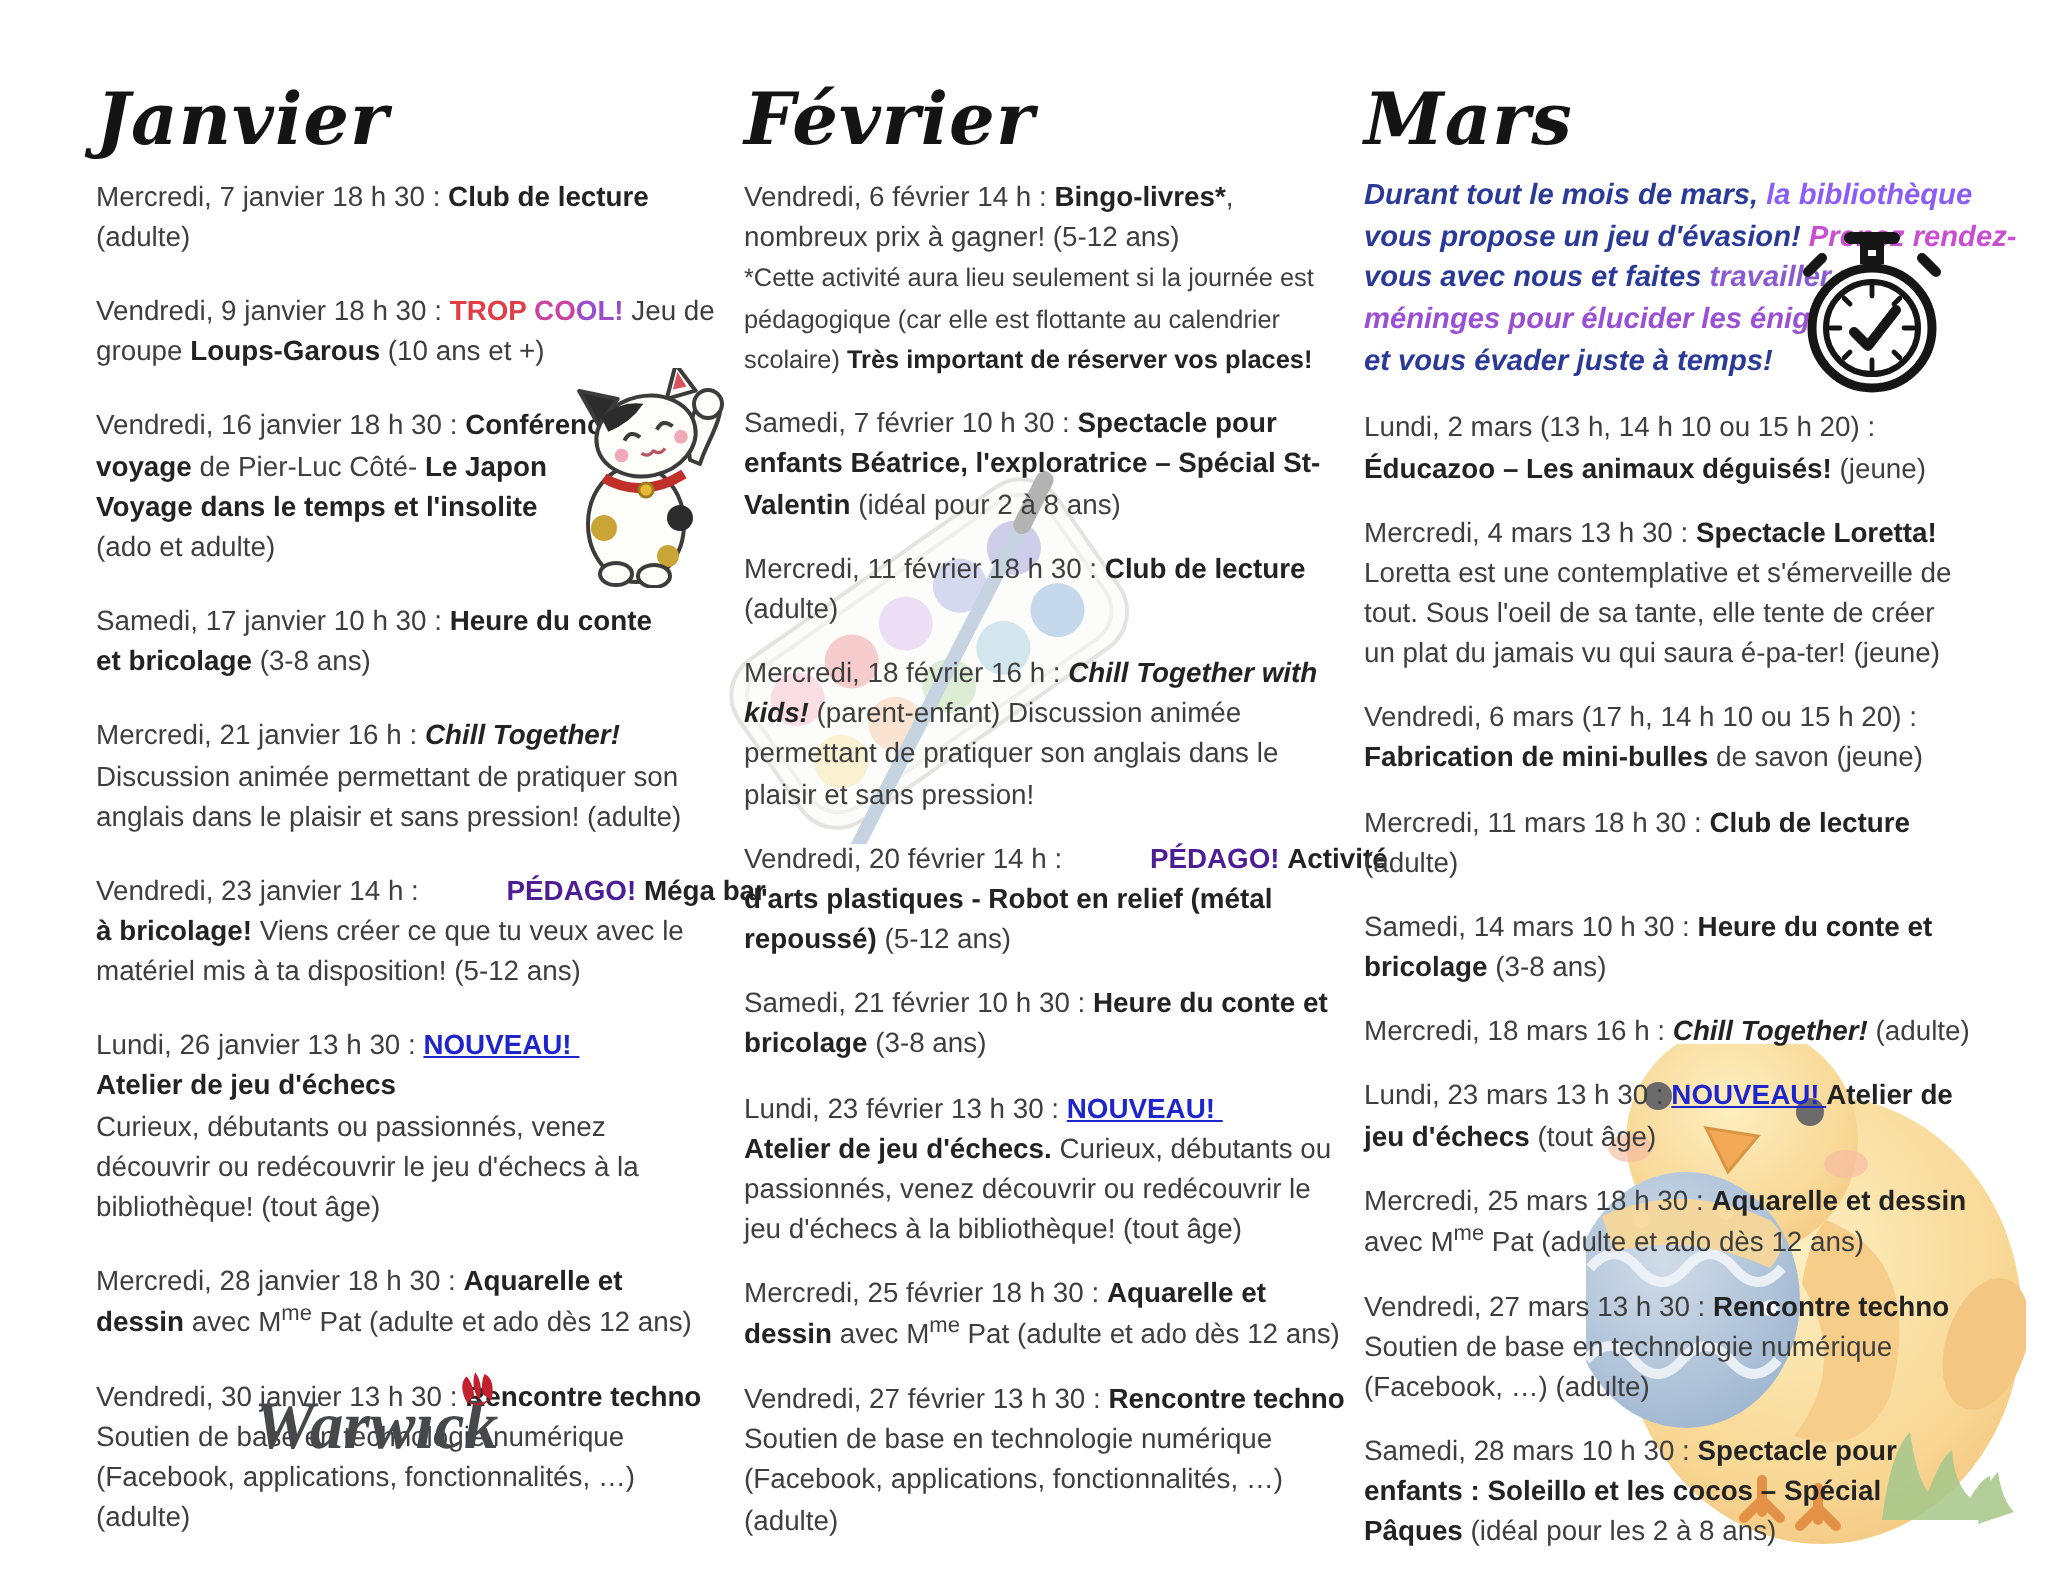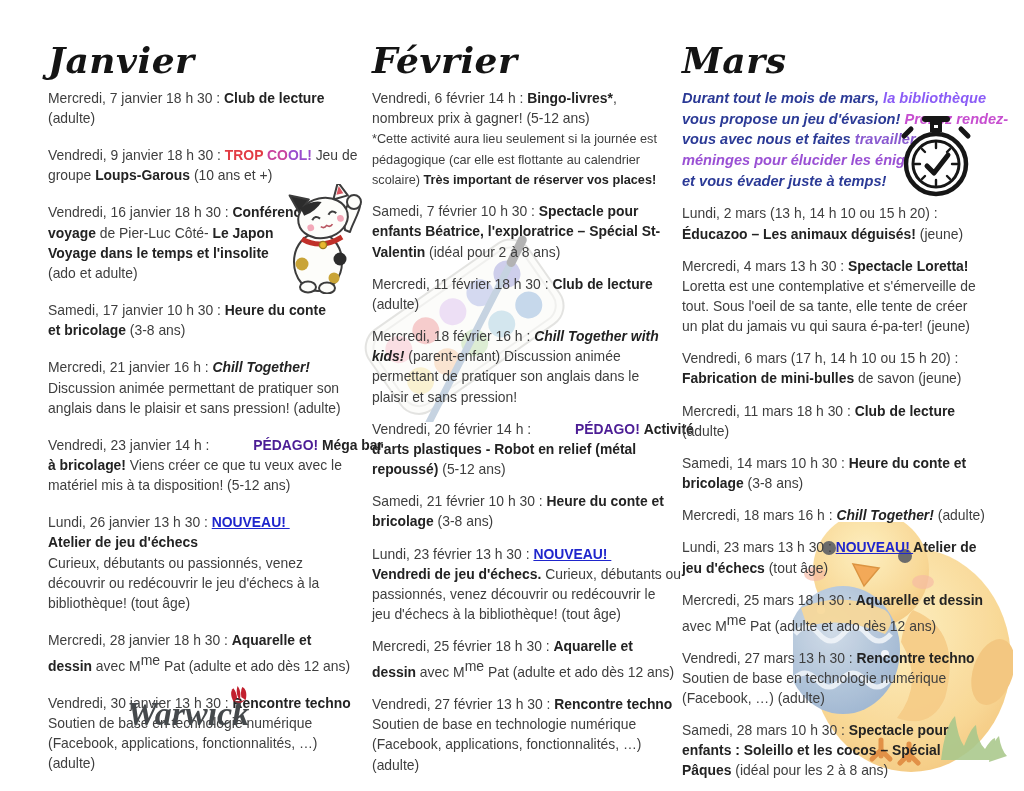--- a/index.html
+++ b/index.html
@@ -18,21 +18,21 @@
   #col-2 .event{margin-bottom:12px;}
   .event span{white-space:pre;}
   .b{font-weight:bold;color:#232323;}
   .bi{font-weight:bold;font-style:italic;color:#232323;}
   .red{font-weight:bold;color:#4c1d95;margin-left:40px;}
   .g1{font-weight:bold;color:#e23c44;}
   .g2{font-weight:bold;color:#c9439f;}
   .g3{font-weight:bold;color:#9a4ccd;text-align:center;}
   .nouveau{font-weight:bold;color:#1f25cc;text-decoration:underline;}
   .small{font-size:12.7px;}
-  .sup{vertical-align:super;font-size:14px;}
+  .sup{vertical-align:super;font-size:11px;}
   .intro{font-weight:bold;font-style:italic;font-size:14.6px;line-height:1.42;margin-bottom:12px;}
   .c-blue{color:#2b3a96;}
   .c-orchid{color:#8b5cf6;text-align:center;}
   .c-pink{color:#c74fd0;}
   .c-mid{color:#8a5bd0;}
   .c-purple{color:#9a50d4;}
   #logo{position:absolute;left:127px;top:695px;z-index:3;width:160px;height:52px;}
   #logo .word{font-family:"Liberation Serif",serif;font-style:italic;font-weight:bold;
               font-size:34px;color:#45494c;letter-spacing:0;}
   #logo .tulip{position:absolute;left:103px;top:-9px;}
@@ -120,21 +120,21 @@
 
   <section class="col" id="col-1">
     <h1 class="col-title">Février</h1>
     <div>
         <div class="event"><span>Vendredi, 6 février 14 h : </span><span class="b">Bingo-livres*</span><span>,</span><br><span>nombreux prix à gagner! (5-12 ans)</span><br><span class="small">*Cette activité aura lieu seulement si la journée est</span><br><span class="small">pédagogique (car elle est flottante au calendrier</span><br><span class="small">scolaire) </span><span class="small b">Très important de réserver vos places!</span></div>
         <div class="event"><span>Samedi, 7 février 10 h 30 : </span><span class="b">Spectacle pour</span><br><span class="b">enfants Béatrice, l'exploratrice – Spécial St-</span><br><span class="b">Valentin</span><span> (idéal pour 2 à 8 ans)</span></div>
         <div class="event"><span>Mercredi, 11 février 18 h 30 : </span><span class="b">Club de lecture</span><br><span>(adulte)</span></div>
         <div class="event"><span>Mercredi, 18 février 16 h : </span><span class="bi">Chill Together with</span><br><span class="bi">kids!</span><span> (parent-enfant) Discussion animée</span><br><span>permettant de pratiquer son anglais dans le</span><br><span>plaisir et sans pression!</span></div>
         <div class="event"><span>Vendredi, 20 février 14 h : </span><span class="red">PÉDAGO!</span><span> </span><span class="b">Activité</span><br><span class="b">d'arts plastiques - Robot en relief (métal</span><br><span class="b">repoussé)</span><span> (5-12 ans)</span></div>
         <div class="event"><span>Samedi, 21 février 10 h 30 : </span><span class="b">Heure du conte et</span><br><span class="b">bricolage</span><span> (3-8 ans)</span></div>
-        <div class="event"><span>Lundi, 23 février 13 h 30 : </span><span class="nouveau">NOUVEAU! </span><br><span class="b">Vendredi de jeu d'échecs.</span><span> Curieux, débutants ou</span><br><span>passionnés, venez découvrir ou redécouvrir le</span><br><span>jeu d'échecs à la bibliothèque! (tout âge)</span></div>
+        <div class="event"><span>Lundi, 23 février 13 h 30 : </span><span class="nouveau">NOUVEAU! </span><br><span class="b">Atelier de jeu d'échecs.</span><span> Curieux, débutants ou</span><br><span>passionnés, venez découvrir ou redécouvrir le</span><br><span>jeu d'échecs à la bibliothèque! (tout âge)</span></div>
         <div class="event"><span>Mercredi, 25 février 18 h 30 : </span><span class="b">Aquarelle et</span><br><span class="b">dessin</span><span> avec M</span><span class="sup">me</span><span> Pat (adulte et ado dès 12 ans)</span></div>
         <div class="event"><span>Vendredi, 27 février 13 h 30 : </span><span class="b">Rencontre techno</span><br><span>Soutien de base en technologie numérique</span><br><span>(Facebook, applications, fonctionnalités, …)</span><br><span>(adulte)</span></div>
       </div>
   </section>
 
   <section class="col" id="col-2">
     <h1 class="col-title">Mars</h1>
     <div>
         <div class="event intro"><span class="c-blue">Durant tout le mois de mars, </span><span class="c-orchid">la bibliothèque</span><br><span class="c-blue">vous propose un jeu d'évasion! </span><span class="c-pink">Prenez rendez-</span><br><span class="c-blue">vous avec nous et faites </span><span class="c-mid">travailler vos</span><br><span class="c-purple">méninges pour élucider les énigmes</span><br><span class="c-blue">et vous évader juste à temps!</span></div>
         <div class="event"><span>Lundi, 2 mars (13 h, 14 h 10 ou 15 h 20) :</span><br><span class="b">Éducazoo – Les animaux déguisés!</span><span> (jeune)</span></div>

